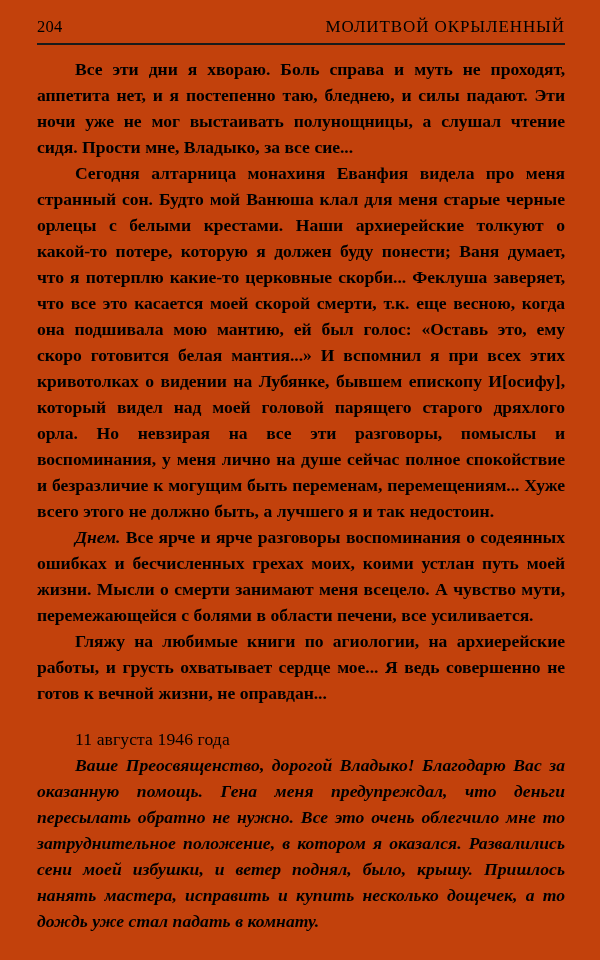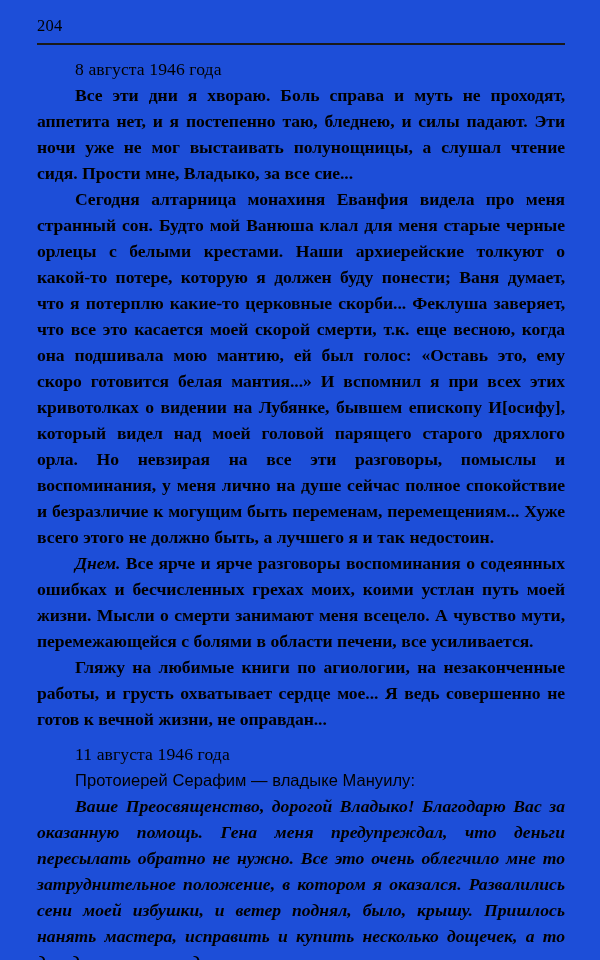--- a/index.html
+++ b/index.html
@@ -16,21 +16,21 @@
     color: #000000;
     -webkit-font-smoothing: antialiased;
   }
 
   .page {
     position: relative;
     width: 600px;
     height: 960px;
     box-sizing: border-box;
     padding: 0;
-    background: #1d4ed8;
+    background: #c2410c;
   }
 
   
   .running-head {
     position: absolute;
     left: 37px;
     right: 35px;
     top: 18px;
     height: 24px;
     display: flex;
@@ -114,46 +114,45 @@
     font-weight: 700;
     font-style: italic;
     line-height: 26px;
     margin: 0;
     text-align: justify;
     text-indent: 38px;
     letter-spacing: 0.05px;
   }
 
   .gap-before-date {
-    margin-top: 9px;
+    margin-top: 20px;
   }
 </style>
 </head>
 <body>
 
 <div class="page">
 
   <div class="running-head">
     <span class="folio">204</span>
+    <span class="head-title">МОЛИТВОЙ ОКРЫЛЕННЫЙ</span>
   </div>
   <div class="head-rule"></div>
 
   <div class="textblock">
 
-    <p class="date-head">8 августа 1946 года</p>
 
     <p class="body">Все эти дни я хвораю. Боль справа и муть не проходят, аппетита нет, и я постепенно таю, бледнею, и силы падают. Эти ночи уже не мог выстаивать полунощницы, а слушал чтение сидя. Прости мне, Владыко, за все сие...</p>
 
     <p class="body">Сегодня алтарница монахиня Еванфия видела про меня странный сон. Будто мой Ванюша клал для меня старые черные орлецы с белыми крестами. Наши архиерейские толкуют о какой-то потере, которую я должен буду понести; Ваня думает, что я потерплю какие-то церковные скорби... Феклуша заверяет, что все это касается моей скорой смерти, т.к. еще весною, когда она подшивала мою мантию, ей был голос: «Оставь это, ему скоро готовится белая мантия...» И вспомнил я при всех этих кривотолках о видении на Лубянке, бывшем епископу И[осифу], который видел над моей головой парящего старого дряхлого орла. Но невзирая на все эти разговоры, помыслы и воспоминания, у меня лично на душе сейчас полное спокойствие и безразличие к могущим быть переменам, перемещениям... Хуже всего этого не должно быть, а лучшего я и так недостоин.</p>
 
     <p class="body"><em>Днем.</em><span> Все ярче и ярче разговоры воспоминания о содеянных ошибках и бесчисленных грехах моих, коими устлан путь моей жизни. Мысли о смерти занимают меня всецело. А чувство мути, перемежающейся с болями в области печени, все усиливается.</span></p>
 
-    <p class="body">Гляжу на любимые книги по агиологии, на незаконченные работы, и грусть охватывает сердце мое... Я ведь совершенно не готов к вечной жизни, не оправдан...</p>
+    <p class="body">Гляжу на любимые книги по агиологии, на архиерейские работы, и грусть охватывает сердце мое... Я ведь совершенно не готов к вечной жизни, не оправдан...</p>
 
     <p class="date-head gap-before-date">11 августа 1946 года</p>
 
-    <p class="attrib">Протоиерей Серафим — владыке Мануилу:</p>
 
     <p class="letter">Ваше Преосвященство, дорогой Владыко! Благодарю Вас за оказанную помощь. Гена меня предупреждал, что деньги пересылать обратно не нужно. Все это очень облегчило мне то затруднительное положение, в котором я оказался. Развалились сени моей избушки, и ветер поднял, было, крышу. Пришлось нанять мастера, исправить и купить несколько дощечек, а то дождь уже стал падать в комнату.</p>
 
   </div>
 
 </div>
 
 </body></html>

